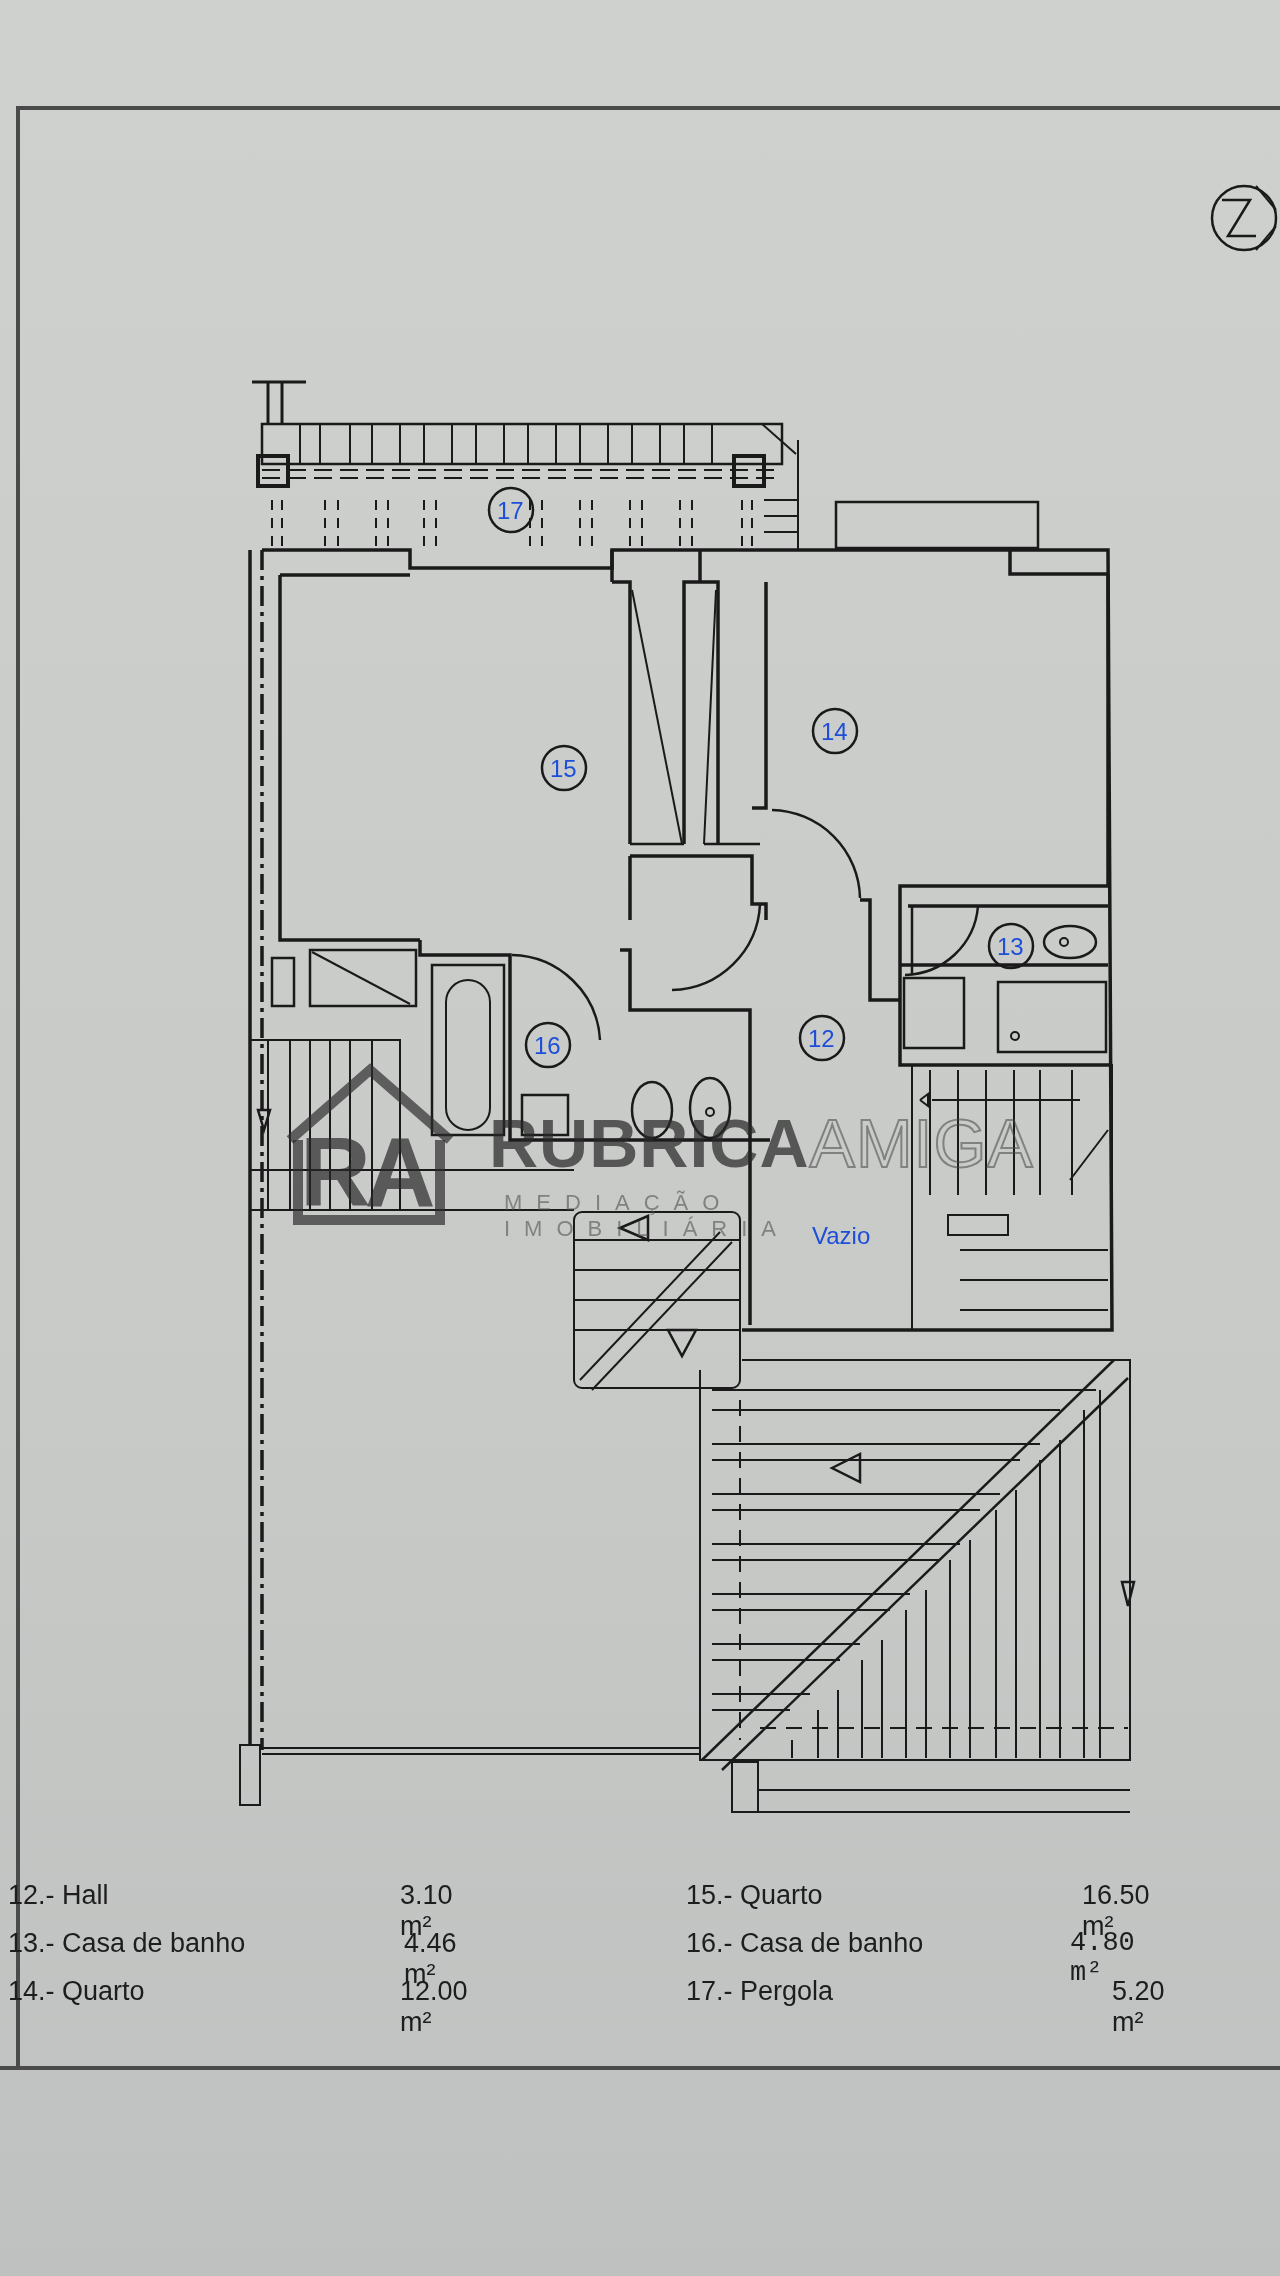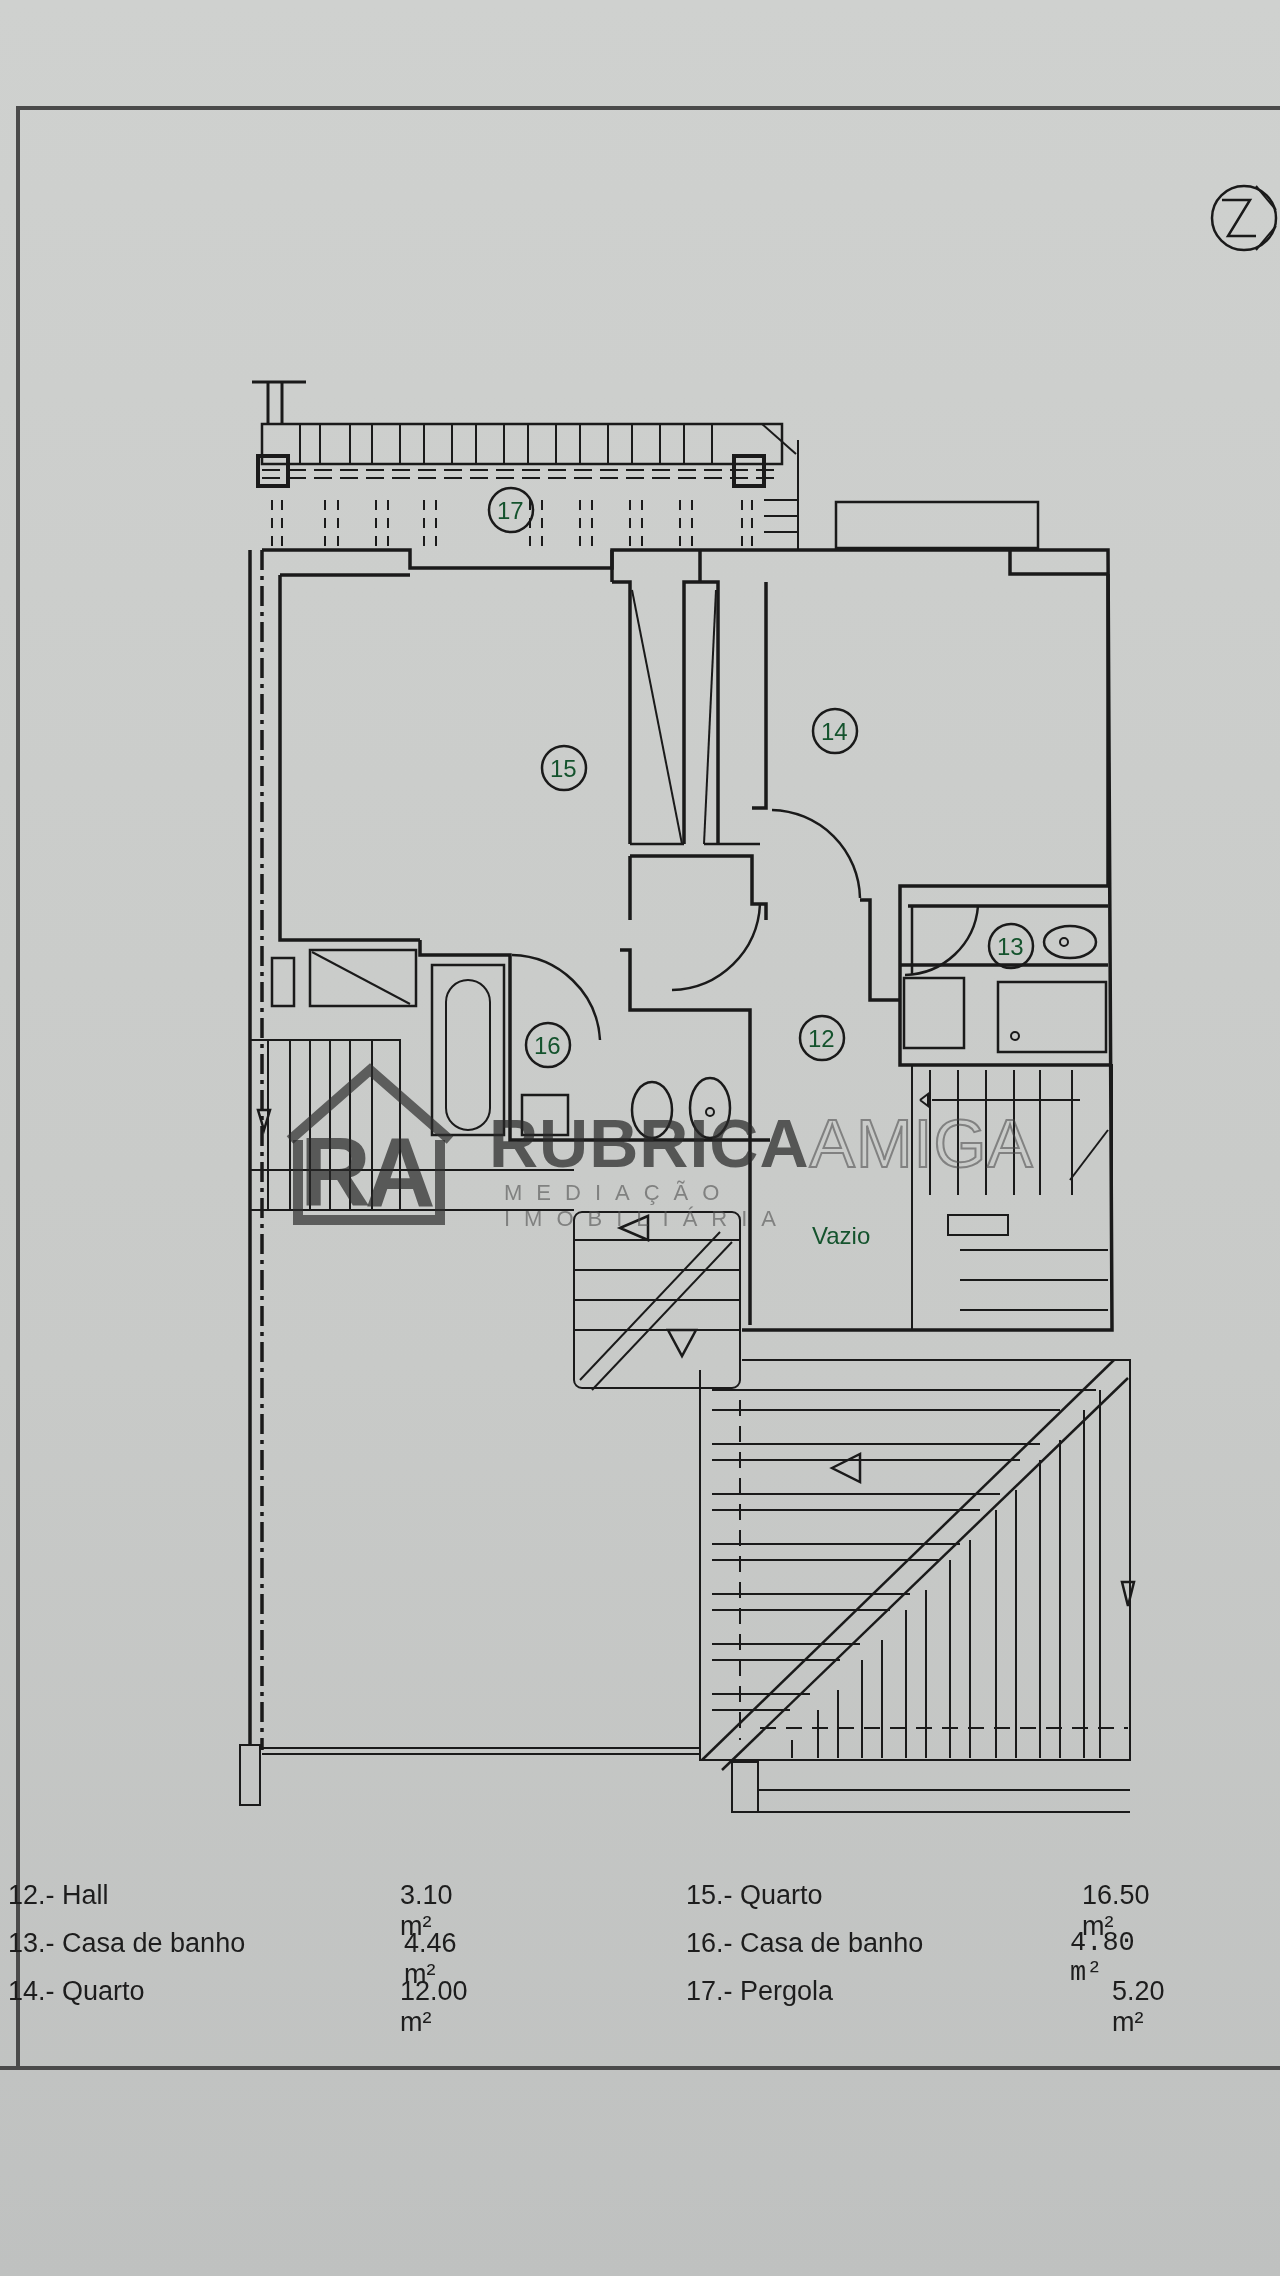--- a/index.html
+++ b/index.html
@@ -10,22 +10,22 @@
   svg.plan{position:absolute;left:0;top:0;}
   .legend{position:absolute;top:1880px;font-size:27px;color:#1d1d1d;}
   .legend .row{height:48px;display:flex;}
   .legend .lbl{display:inline-block;}
   .legend .val{position:absolute;}
   .leg-left{left:8px;}
   .leg-right{left:686px;}
   .watermark{position:absolute;left:290px;top:1060px;width:720px;height:170px;pointer-events:none;}
   .wm-name{position:absolute;left:176px;top:44px;font-size:68px;font-weight:bold;letter-spacing:1px;color:rgba(40,40,40,0.72);margin-left:23px;}
   .wm-name .amiga{color:transparent;-webkit-text-stroke:2px rgba(70,70,70,0.55);font-weight:normal;}
-  .wm-sub{position:absolute;left:214px;top:120px;font-size:22px;letter-spacing:14px;color:rgba(80,80,80,0.6);}
-  .room-label{position:absolute;font-size:24px;color:#14532d;}
+  .wm-sub{position:absolute;left:214px;top:130px;font-size:22px;letter-spacing:14px;color:rgba(80,80,80,0.6);}
+  .room-label{position:absolute;font-size:24px;color:#1d4ed8;}
 </style>
 </head>
 <body>
 
 <div class="sheet"></div>
 <div class="frame"></div>
 <div class="bottom-rule"></div>
 
 <svg class="plan" width="1280" height="2276" viewBox="0 0 1280 2276" xmlns="http://www.w3.org/2000/svg">
   <g stroke="#1a1a1a" fill="none" stroke-width="3">

